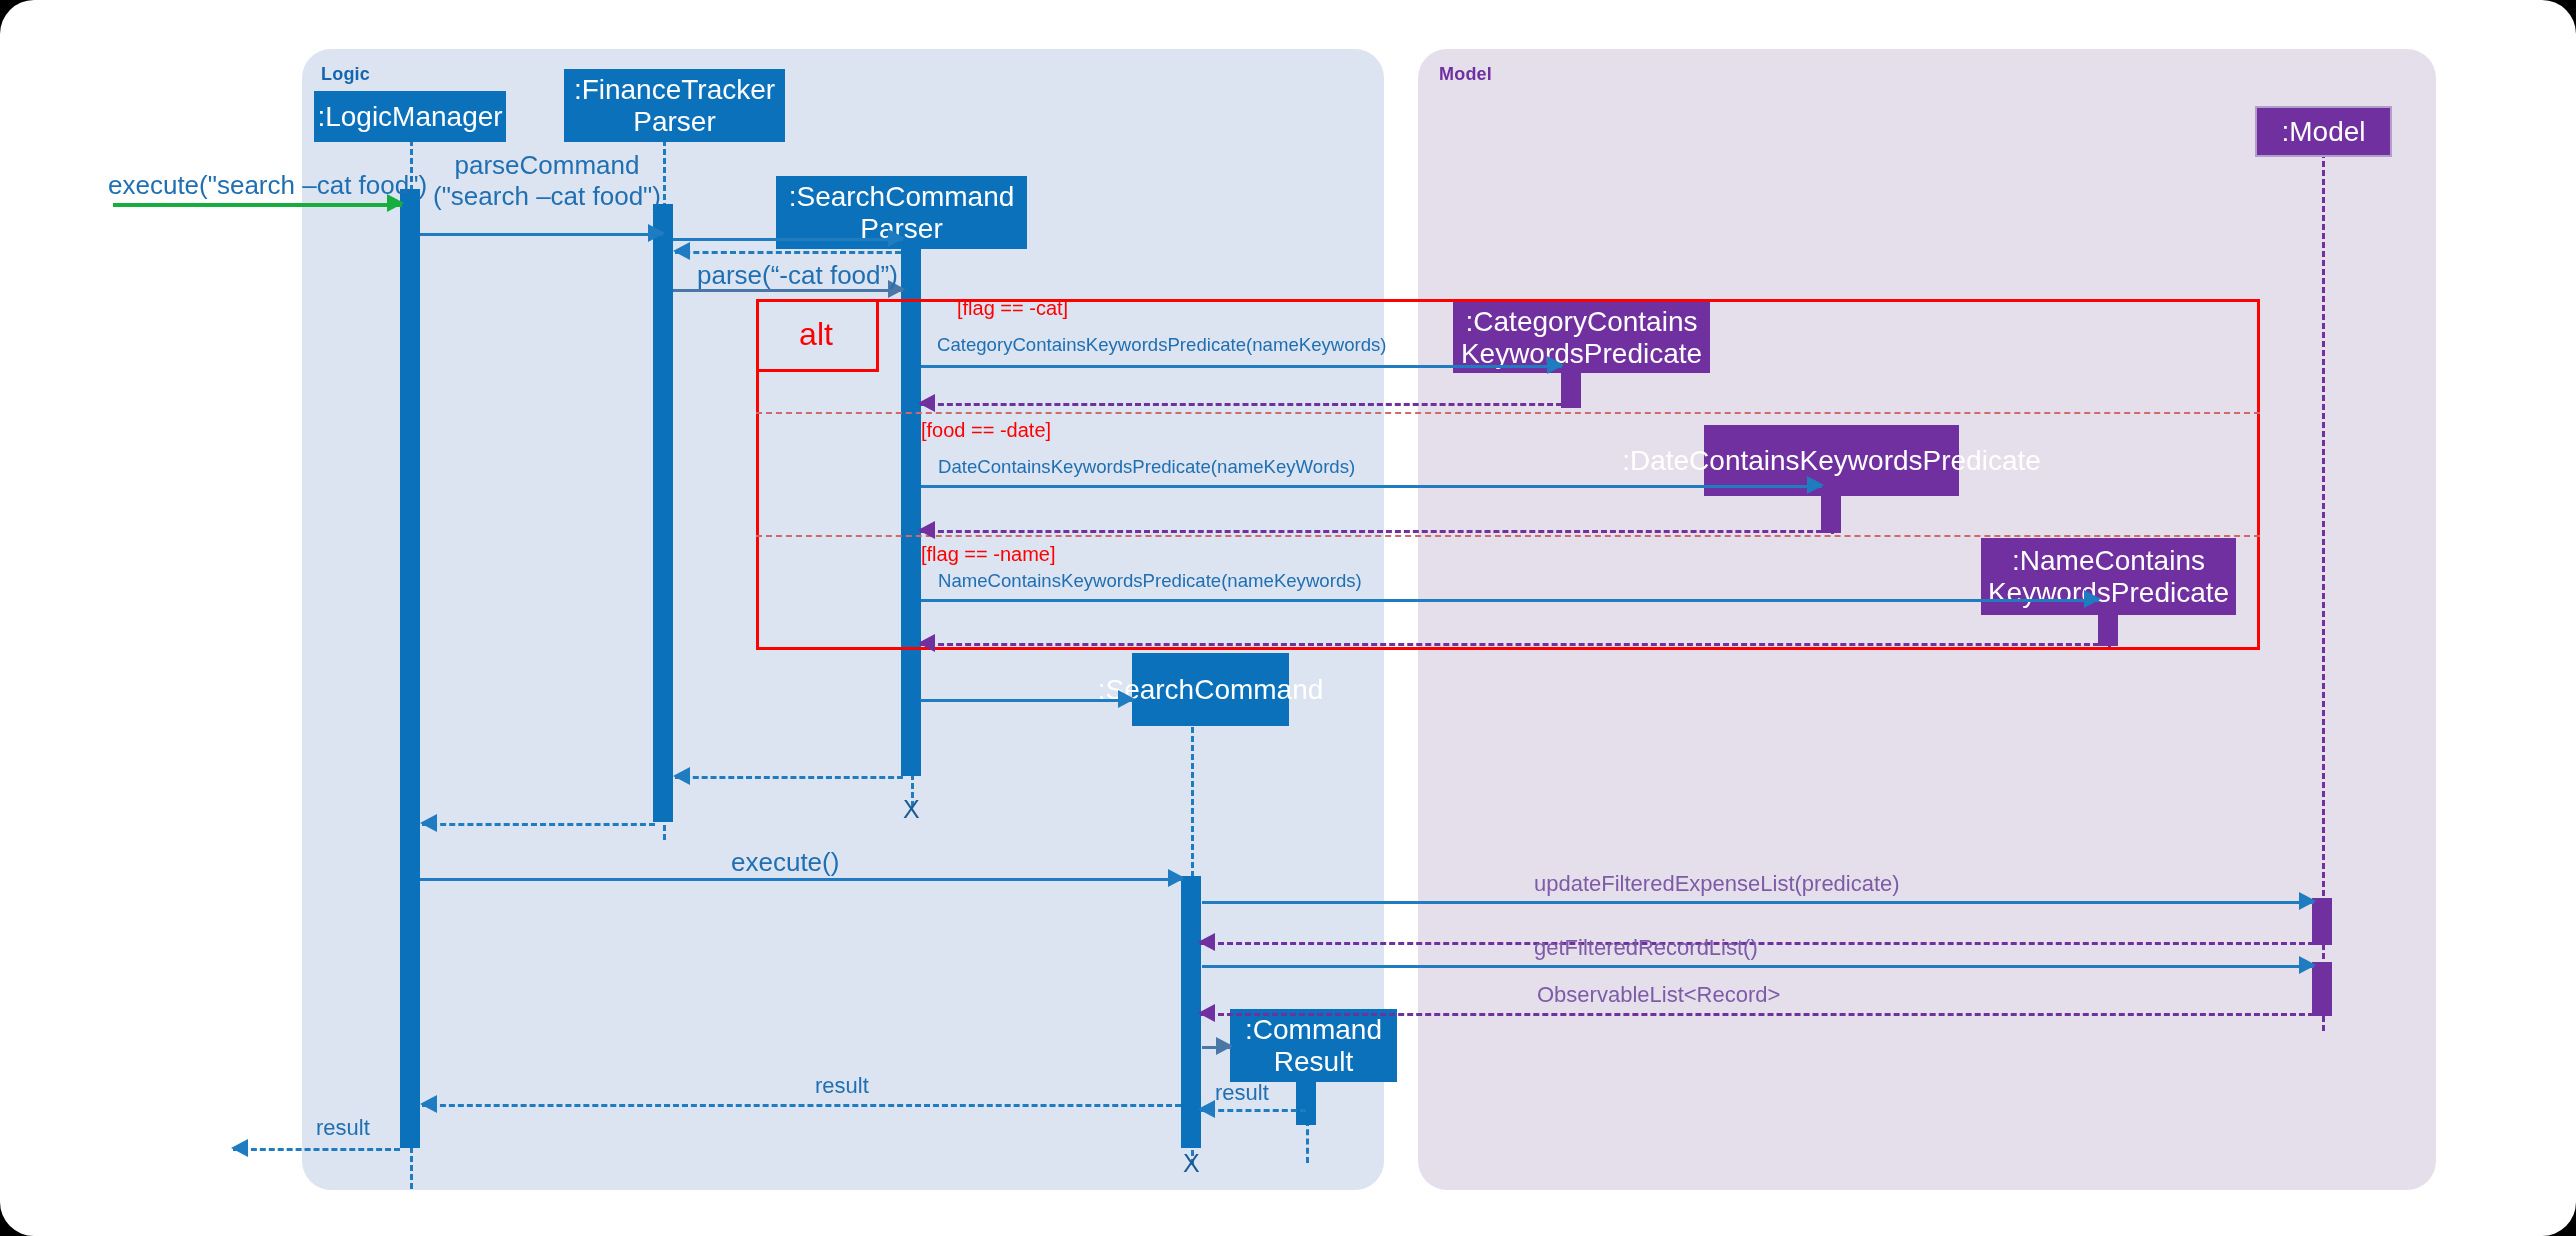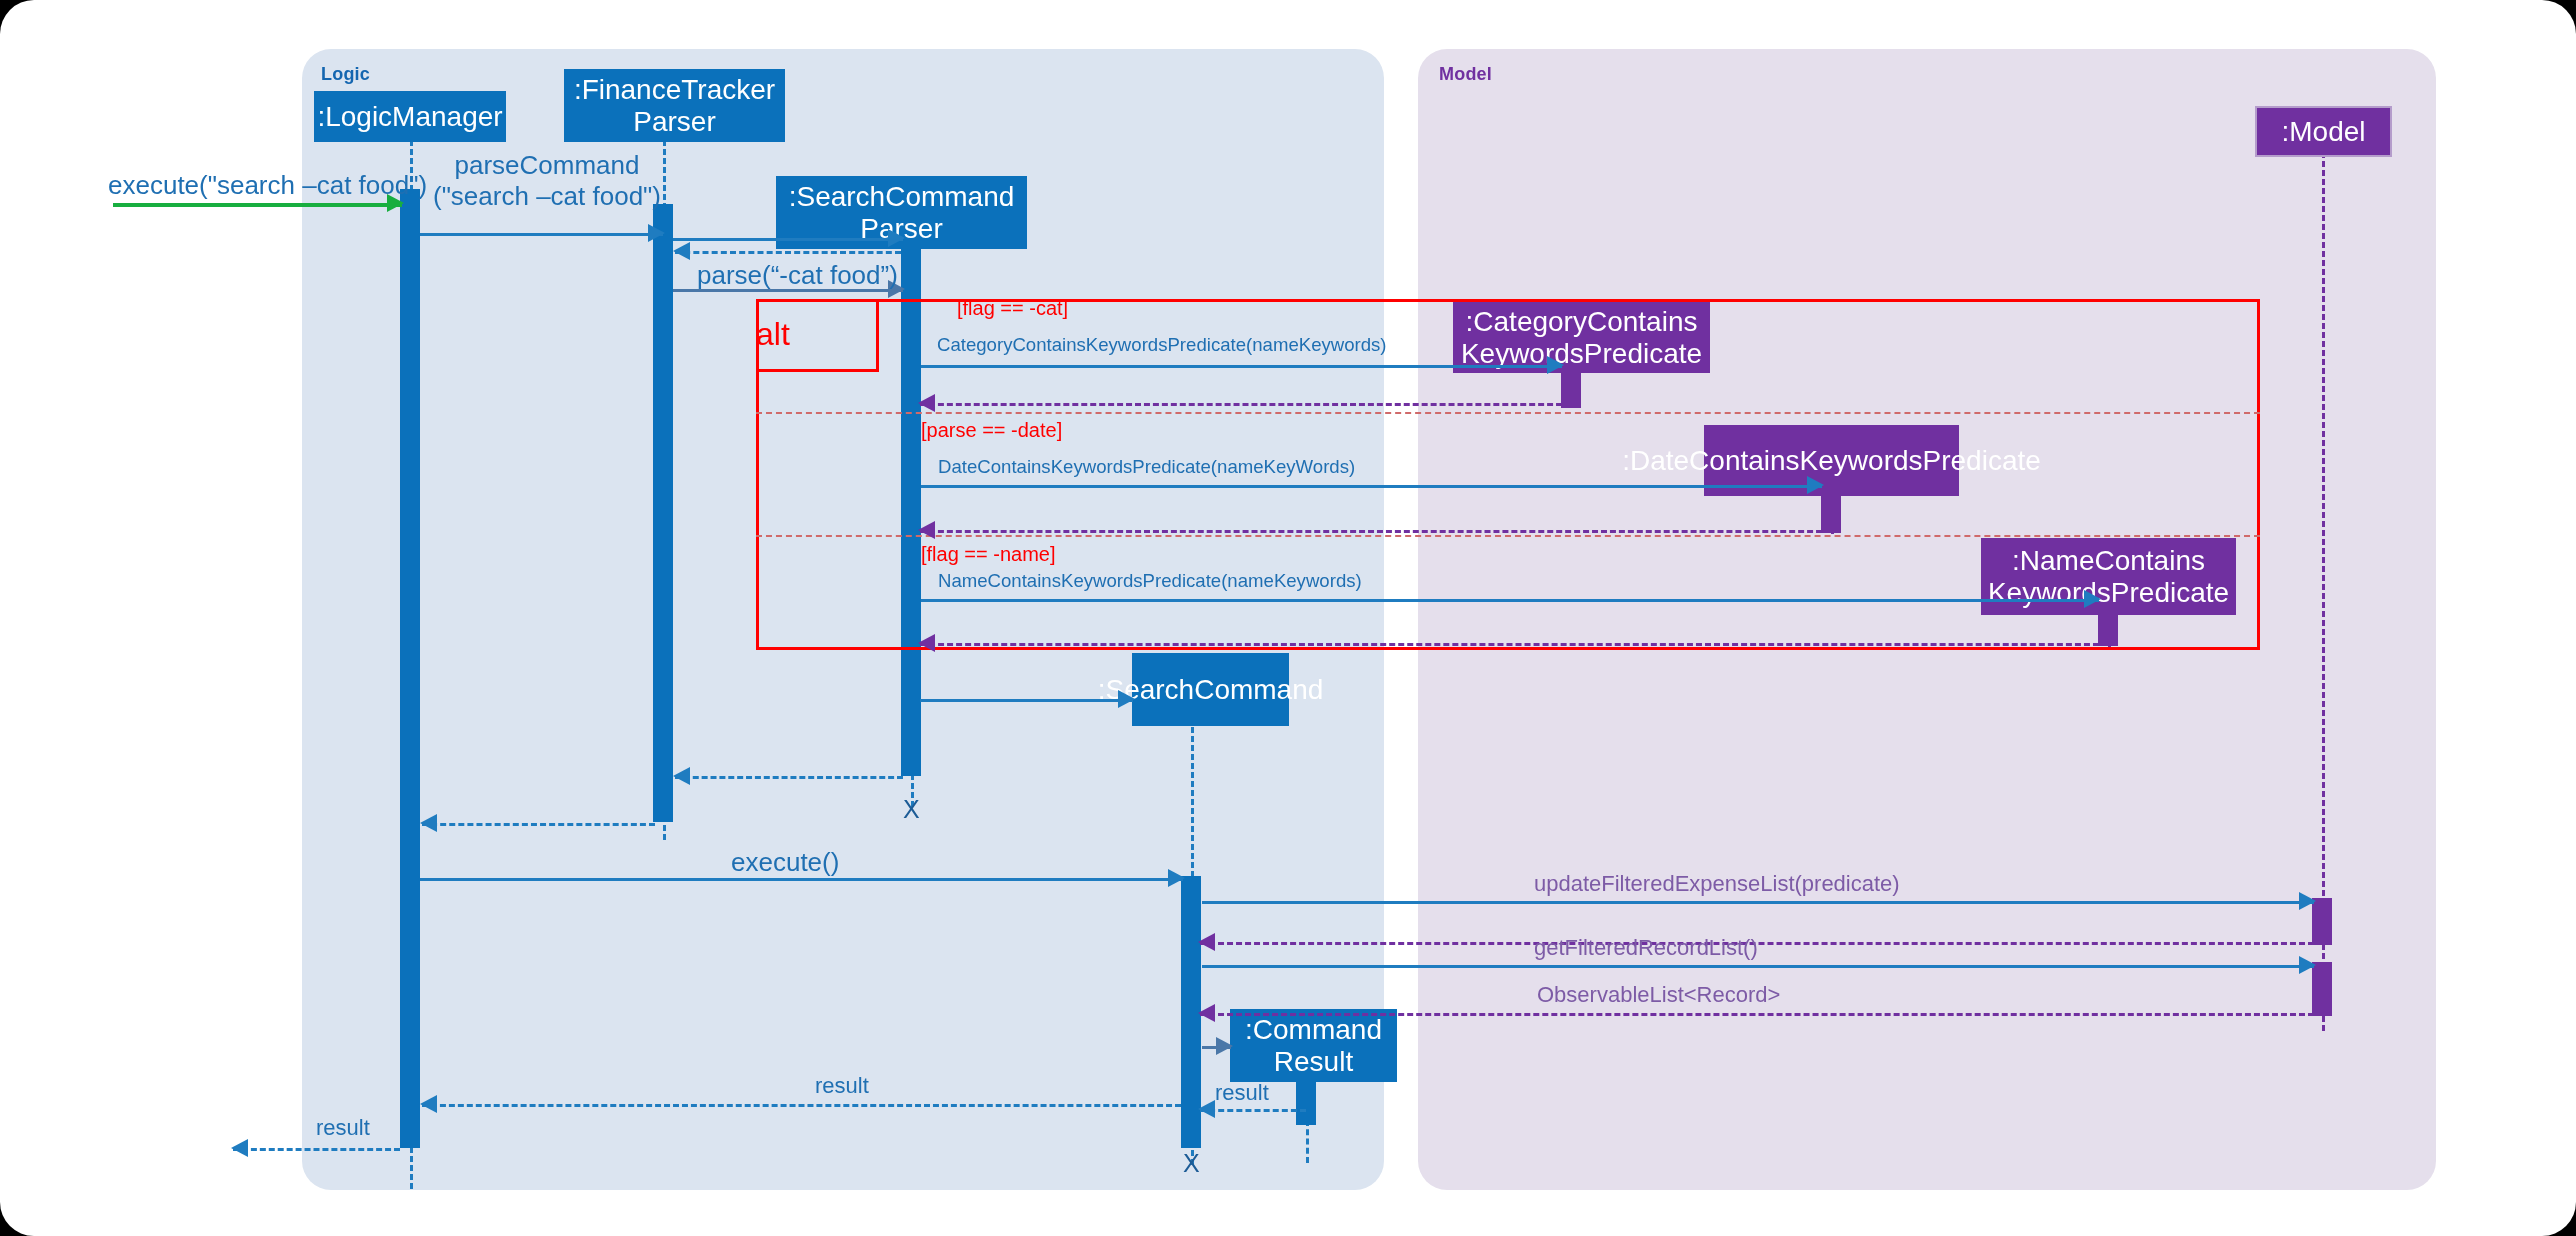--- a/index.html
+++ b/index.html
@@ -48,21 +48,21 @@
   .mlabel{position:absolute;font-size:22px;color:#1f6fb2;white-space:nowrap;}
   .mlabel.small{font-size:18.6px;}
   .mlabel.big{font-size:26px;}
   .mlabel.pur{color:#7d5ba6;}
   .mlabel.two{line-height:1.18;text-align:center;}
 
   
   .altframe{position:absolute;border:3.4px solid #ff0000;box-sizing:border-box;}
   .alttag{position:absolute;box-sizing:border-box;
           border-right:3.4px solid #ff0000;border-bottom:3.4px solid #ff0000;
-          display:flex;align-items:center;
+          display:flex;align-items:center;justify-content:center;
           color:#ff0000;font-size:32px;}
   .altdiv{position:absolute;height:0;border-top:2.5px dashed #d06a6a;}
   .guard{position:absolute;color:#ff0000;font-size:20px;white-space:nowrap;}
 
   
   .xmark{position:absolute;color:#1d5c96;font-size:25px;font-weight:normal;}
 </style>
 </head>
 <body>
 
@@ -98,21 +98,21 @@
   <div class="act pur" style="left:2312px;top:962px;width:20px;height:54px;"></div>
 
   <div class="altframe" style="left:756px;top:299px;width:1504px;height:351px;"></div>
   <div class="alttag" style="left:756px;top:299px;width:123px;height:73px;">
      <span>alt</span>
   </div>
   <div class="altdiv" style="left:756px;top:412px;width:1504px;"></div>
   <div class="altdiv" style="left:756px;top:535px;width:1504px;"></div>
 
   <div class="guard" style="left:921px;top:297px;padding-left:36px;">[flag == -cat]</div>
-  <div class="guard" style="left:921px;top:419px;">[parse == -date]</div>
+  <div class="guard" style="left:921px;top:419px;">[food == -date]</div>
   <div class="guard" style="left:921px;top:543px;">[flag == -name]</div>
 
   <div class="part blue" style="left:314px;top:91px;width:192px;height:51px;">
      <span>:LogicManager</span>
   </div>
 
   <div class="part blue" style="left:564px;top:69px;width:221px;height:73px;flex-direction:column;">
      <span>:FinanceTracker</span>
      <span>Parser</span>
   </div>

